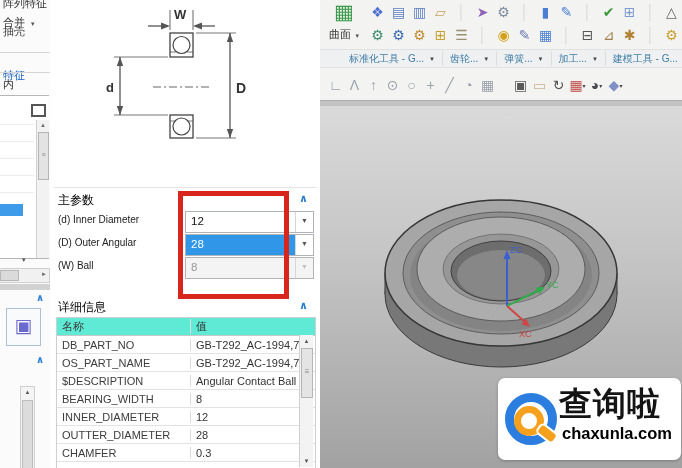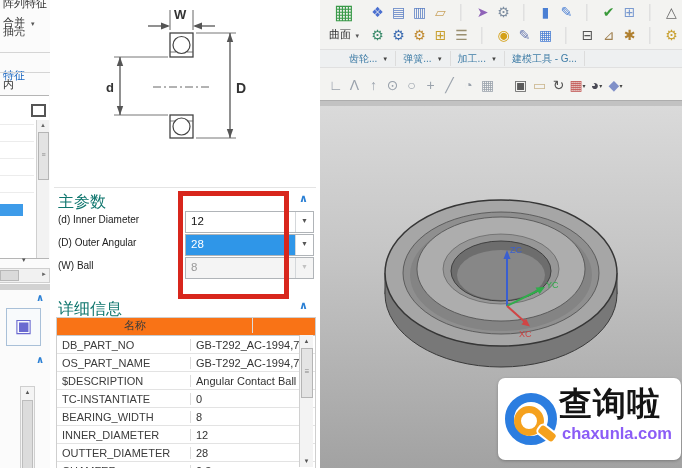--- a/index.html
+++ b/index.html
@@ -29,38 +29,38 @@
   #lbtn .g{font-size:19px;color:#6a6ad0;line-height:34px;}
   #lvscroll{position:absolute;left:20px;top:386px;width:13px;height:82px;background:#f4f4f4;border:1px solid #cfcfcf;}
   #lvscroll .sarrow{display:block;text-align:center;font-size:6px;color:#555;line-height:11px;}
   #lvscroll .thumb{position:absolute;left:1px;top:13px;width:9px;height:68px;background:#dcdcdc;border:1px solid #bdbdbd;}
 
   
   #dialog{position:absolute;left:50px;top:0;width:270px;height:468px;background:#fff;}
   #diagram{position:absolute;left:0;top:0;width:270px;height:185px;}
   #diagram text{font-family:"Liberation Sans",sans-serif;fill:#333;}
   .sec-line{position:absolute;left:4px;width:262px;height:1px;background:#e4e4e4;}
-  .sec-title{position:absolute;left:8px;font-size:16px;color:#0f766e;}
+  .sec-title{position:absolute;left:8px;font-size:12px;color:#000000;}
   .sec-chev{position:absolute;right:12px;font-size:11px;font-weight:bold;color:#2a7fd4;}
 
   #param-rows{position:absolute;left:0;top:210px;width:270px;}
   .prow{position:relative;height:23px;}
   .plabel{position:absolute;left:8px;top:4px;font-size:10px;color:#222;}
   .combo{position:absolute;left:135px;top:1px;width:127px;height:20px;border:1px solid #b0b4b8;background:#fff;display:flex;}
   .cval{flex:1;font-size:11.5px;color:#111;padding:2.5px 0 0 5px;overflow:hidden;white-space:nowrap;}
   .carrow{width:17px;border-left:1px solid #d4d7da;text-align:center;font-size:7px;color:#555;padding-top:5px;background:#fff;}
   .combo.selected .cval{background:#2f96e8;color:#fff;}
   .combo.disabled{background:#f4f4f4;}
   .combo.disabled .cval{color:#9a9a9a;}
   .combo.disabled .carrow{color:#c2c2c2;background:#f4f4f4;}
   #red-box{position:absolute;left:128px;top:191px;width:101px;height:98px;border:5px solid #d8261c;z-index:30;pointer-events:none;}
 
   #details-table{position:absolute;left:6px;top:317px;width:258px;height:151px;border:1px solid #cfcfcf;overflow:hidden;font-size:11px;}
   .trow{display:flex;height:17px;border-bottom:1px solid #e3e3e3;align-items:center;}
-  .trow.head{background:#f97316;border-bottom:1px solid #c9c9c9;color:#333;flex-direction:column;}
+  .trow.head{background:#5eead4;border-bottom:1px solid #c9c9c9;color:#333;}
   .tname{width:128px;padding-left:5px;border-right:1px solid #dcdcdc;color:#3c3c3c;white-space:nowrap;overflow:hidden;}
   .tval{flex:1;padding-left:5px;color:#333;white-space:nowrap;overflow:hidden;}
   #tscroll{position:absolute;right:7px;top:335px;width:13px;height:132px;background:#f3f3f3;border-left:1px solid #d0d0d0;z-index:5;}
   #tscroll .sarrow{display:block;text-align:center;font-size:6px;color:#555;line-height:12px;}
   #tscroll .thumb{position:absolute;left:1px;top:13px;width:10px;height:48px;background:#e4e4e4;border:1px solid #b5b5b5;text-align:center;font-size:8px;color:#888;line-height:46px;}
   #tscroll .down{position:absolute;bottom:0;left:0;width:100%;}
 
   
   #right{position:absolute;left:320px;top:0;width:362px;height:468px;background:#f3f3f1;}
   #surface-group{position:absolute;left:4px;top:0;width:40px;height:47px;text-align:center;}
@@ -86,21 +86,21 @@
   
   #viewport{position:absolute;left:0;top:106px;width:362px;height:362px;background:linear-gradient(180deg,#dadada 0%,#c3c3c3 45%,#a2a2a2 100%);}
   #scene{position:absolute;left:0;top:0;}
 
   
   #watermark{position:absolute;left:178px;top:272px;width:183px;height:82px;background:#fff;border-radius:7px;box-shadow:0 1px 3px rgba(0,0,0,.25);}
   #wm-ring{position:absolute;left:7px;top:15px;width:34px;height:34px;border:9px solid #2b7de0;border-radius:50%;}
   #wm-lens{position:absolute;left:16px;top:28px;width:16px;height:16px;border:7px solid #f5a11d;border-radius:50%;background:#fff;}
   #wm-handle{position:absolute;left:38px;top:49px;width:18px;height:9px;background:#f5a11d;border:2px solid #fff;border-radius:5px;transform:rotate(38deg);}
   #wm-title{position:absolute;left:61px;top:4px;font-family:"Liberation Serif","DejaVu Serif",serif;font-weight:700;font-size:33px;color:#141414;letter-spacing:1px;white-space:nowrap;}
-  #wm-domain{position:absolute;left:64px;top:46px;font-size:16.5px;font-weight:700;color:#8b5cf6;white-space:nowrap;}
+  #wm-domain{position:absolute;left:64px;top:46px;font-size:16.5px;font-weight:700;color:#000000;white-space:nowrap;}
 </style>
 </head>
 <body>
 
 <div id="screen">
 
   <div id="left-strip">
     <span class="lmenu" style="top:-4px">阵列特征</span>
     <span class="lmenu" style="top:15px"><span>合并</span><span class="dd">▾</span></span>
     <span class="lmenu" style="top:24px">抽壳</span>
@@ -224,24 +224,20 @@
           <div class="trow">
             <span class="tname">OS_PART_NAME</span>
             <span class="tval">GB-T292_AC-1994,700</span>
           </div>
 
           <div class="trow">
             <span class="tname">$DESCRIPTION</span>
             <span class="tval">Angular Contact Ball</span>
           </div>
 
-          <div class="trow">
-            <span class="tname">TC-INSTANTIATE</span>
-            <span class="tval">0</span>
-          </div>
 
           <div class="trow">
             <span class="tname">BEARING_WIDTH</span>
             <span class="tval">8</span>
           </div>
 
           <div class="trow">
             <span class="tname">INNER_DIAMETER</span>
             <span class="tval">12</span>
           </div>
@@ -333,20 +329,24 @@
 
         <span class="tbicon" style="color: rgb(176, 128, 48);"><span>✱</span><span class="arr"></span></span>
 
         <span class="tbicon" style="color: rgb(216, 216, 216);"><span>│</span><span class="arr"></span></span>
 
         <span class="tbicon" style="color: rgb(200, 160, 48);"><span>⚙</span><span class="arr"></span></span>
       </div>
 
     <div id="tabsrow">
 
+        <div class="tab">
+          <span class="tab-label">标准化工具 - G...</span>
+          <span class="tab-arrow">▼</span>
+        </div>
 
         <div class="tab">
           <span class="tab-label">齿轮...</span>
           <span class="tab-arrow">▼</span>
         </div>
 
         <div class="tab">
           <span class="tab-label">弹簧...</span>
           <span class="tab-arrow">▼</span>
         </div>

